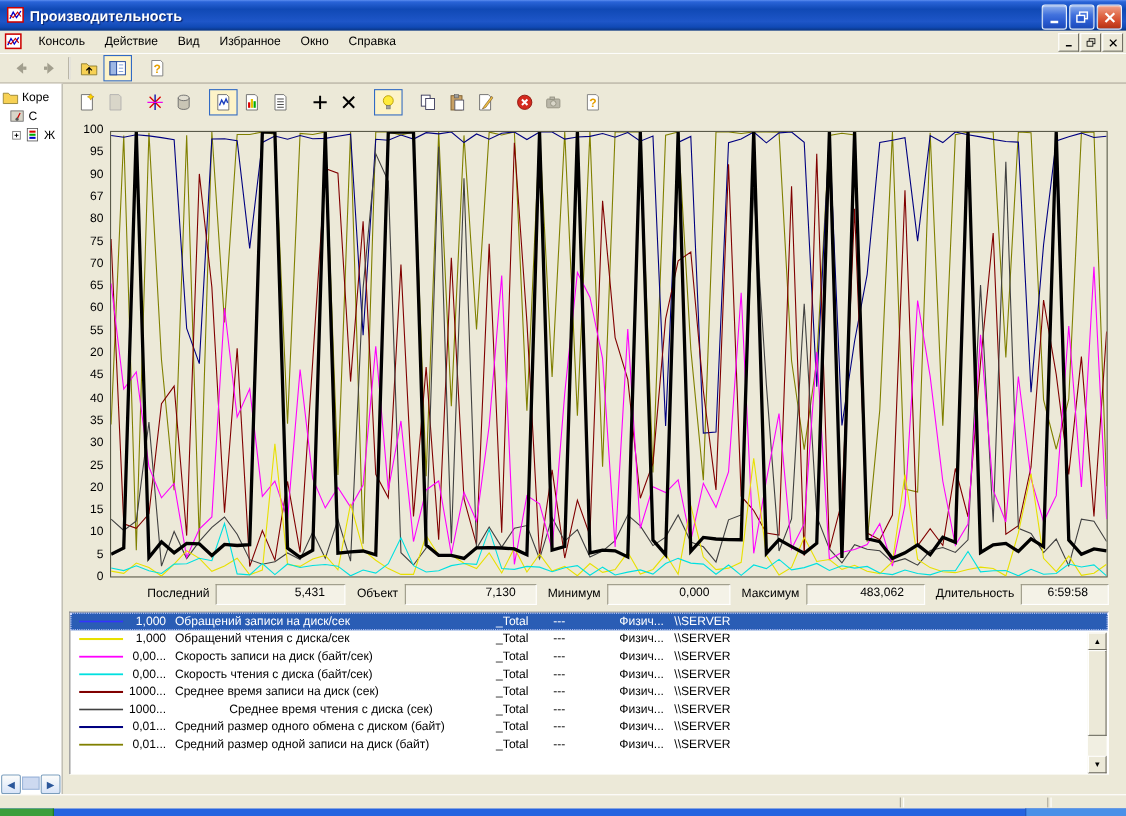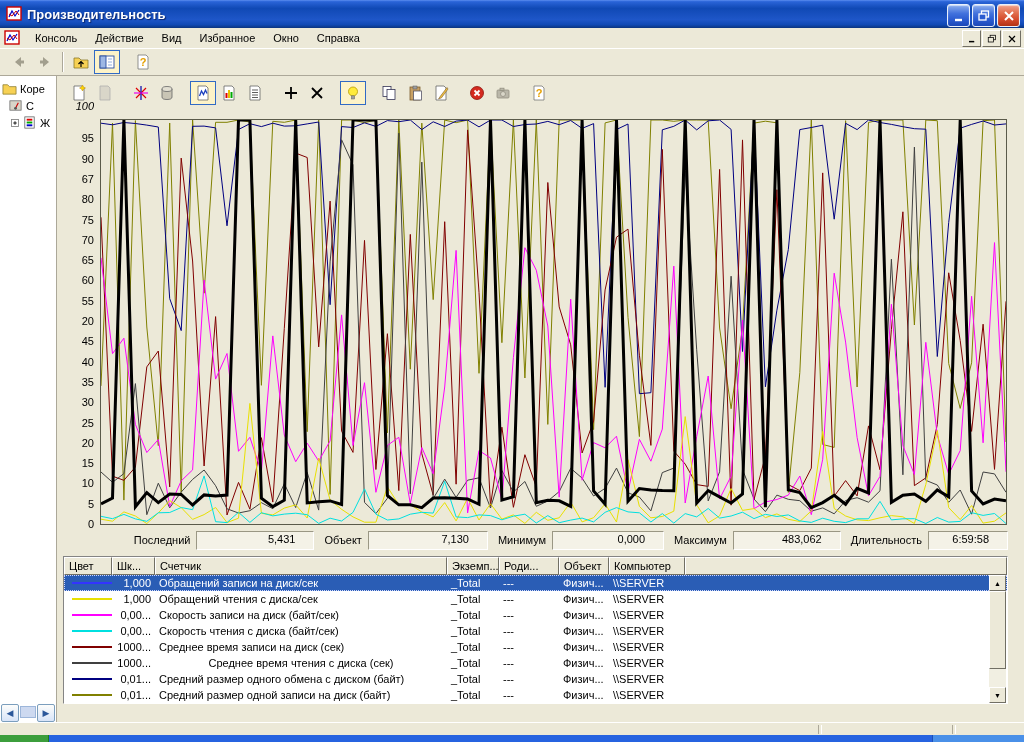--- a/index.html
+++ b/index.html
@@ -322,21 +322,21 @@
       <div class="tgap"></div>
       <div class="tool-btn">
         <svg viewBox="0 0 16 16" width="16" height="16">
           <path d="M3 1 h8 l2 2 v12 h-10 z" fill="#fff" stroke="#777" stroke-width="0.8"></path>
           <text x="8" y="12" font-size="11" fill="#e6a000" font-weight="bold" text-anchor="middle" font-family="Liberation Sans">?</text>
         </svg>
       </div>
     </div>
 
   <div id="yaxis">
-      <span class="ylabel" style="left: 62px; top: 100px; font-style: italic;">100</span>
+      <span class="ylabel" style="left: 62px; top: 112px;">100</span>
       <span class="ylabel" style="left: 62px; top: 132.3px;">95</span>
       <span class="ylabel" style="left: 62px; top: 152.6px;">90</span>
       <span class="ylabel" style="left: 62px; top: 172.9px;">67</span>
       <span class="ylabel" style="left: 62px; top: 193.2px;">80</span>
       <span class="ylabel" style="left: 62px; top: 213.5px;">75</span>
       <span class="ylabel" style="left: 62px; top: 233.8px;">70</span>
       <span class="ylabel" style="left: 62px; top: 254.1px;">65</span>
       <span class="ylabel" style="left: 62px; top: 274.4px;">60</span>
       <span class="ylabel" style="left: 62px; top: 294.7px;">55</span>
       <span class="ylabel" style="left: 62px; top: 315px;">20</span>
@@ -371,30 +371,20 @@
     <span class="stat-box" style="width:98px">7,130</span>
     <span class="stat-label">Минимум</span>
     <span class="stat-box" style="width:90px">0,000</span>
     <span class="stat-label">Максимум</span>
     <span class="stat-box" style="width:86px">483,062</span>
     <span class="stat-label">Длительность</span>
     <span class="stat-box" style="width:58px">6:59:58</span>
   </div>
 
   <div class="legend">
-    <div class="lg-header" id="lg-header">
-        <div class="lg-h" style="width: 48px;">Цвет</div>
-        <div class="lg-h" style="width: 43px;">Шк...</div>
-        <div class="lg-h" style="width: 292px;">Счетчик</div>
-        <div class="lg-h" style="width: 52px;">Экземп...</div>
-        <div class="lg-h" style="width: 60px;">Роди...</div>
-        <div class="lg-h" style="width: 50px;">Объект</div>
-        <div class="lg-h" style="width: 76px;">Компьютер</div>
-        <div class="lg-h" style="flex: 1 1 0%;"></div>
-      </div>
     <div id="lg-rows">
         <div class="lg-row selected">
           <div class="lg-c " style="width: 48px;">
             <div class="swatch" style="background: rgb(51, 51, 255);"></div>
           </div>
           <div class="lg-c scale-c" style="width: 43px;">1,000</div>
           <div class="lg-c " style="width: 292px;">Обращений записи на диск/сек</div>
           <div class="lg-c " style="width: 52px;">_Total</div>
           <div class="lg-c " style="width: 60px;">---</div>
           <div class="lg-c " style="width: 50px;">Физич...</div>

